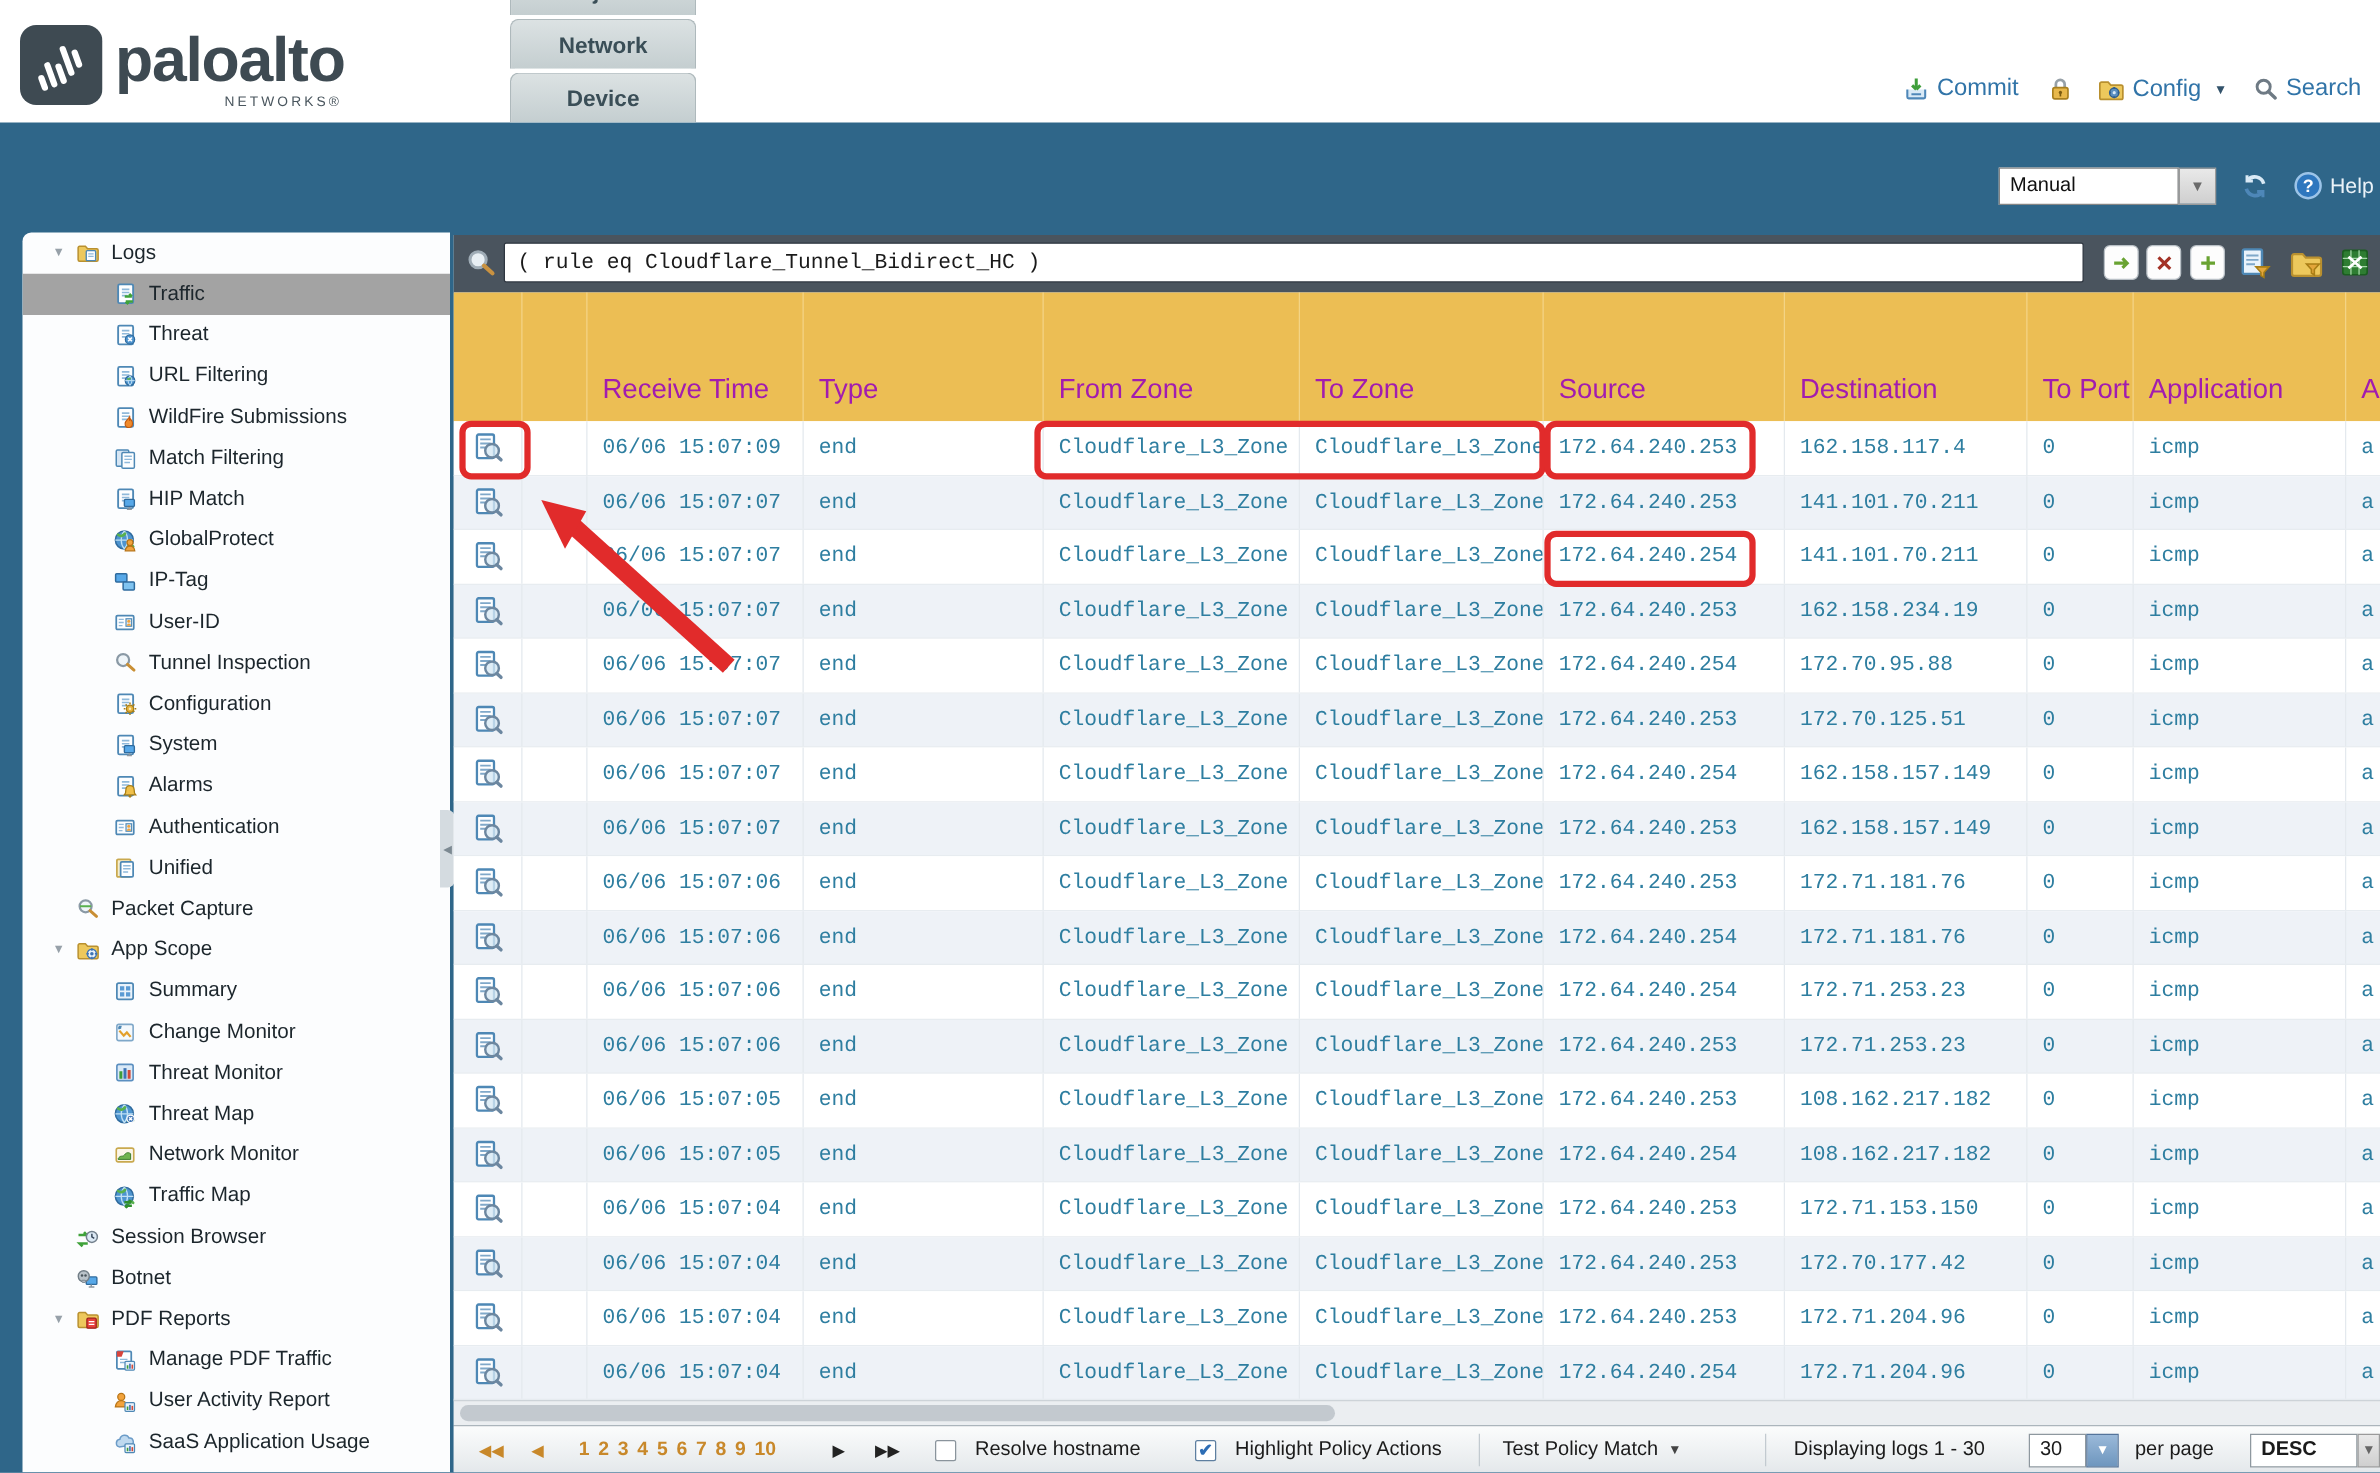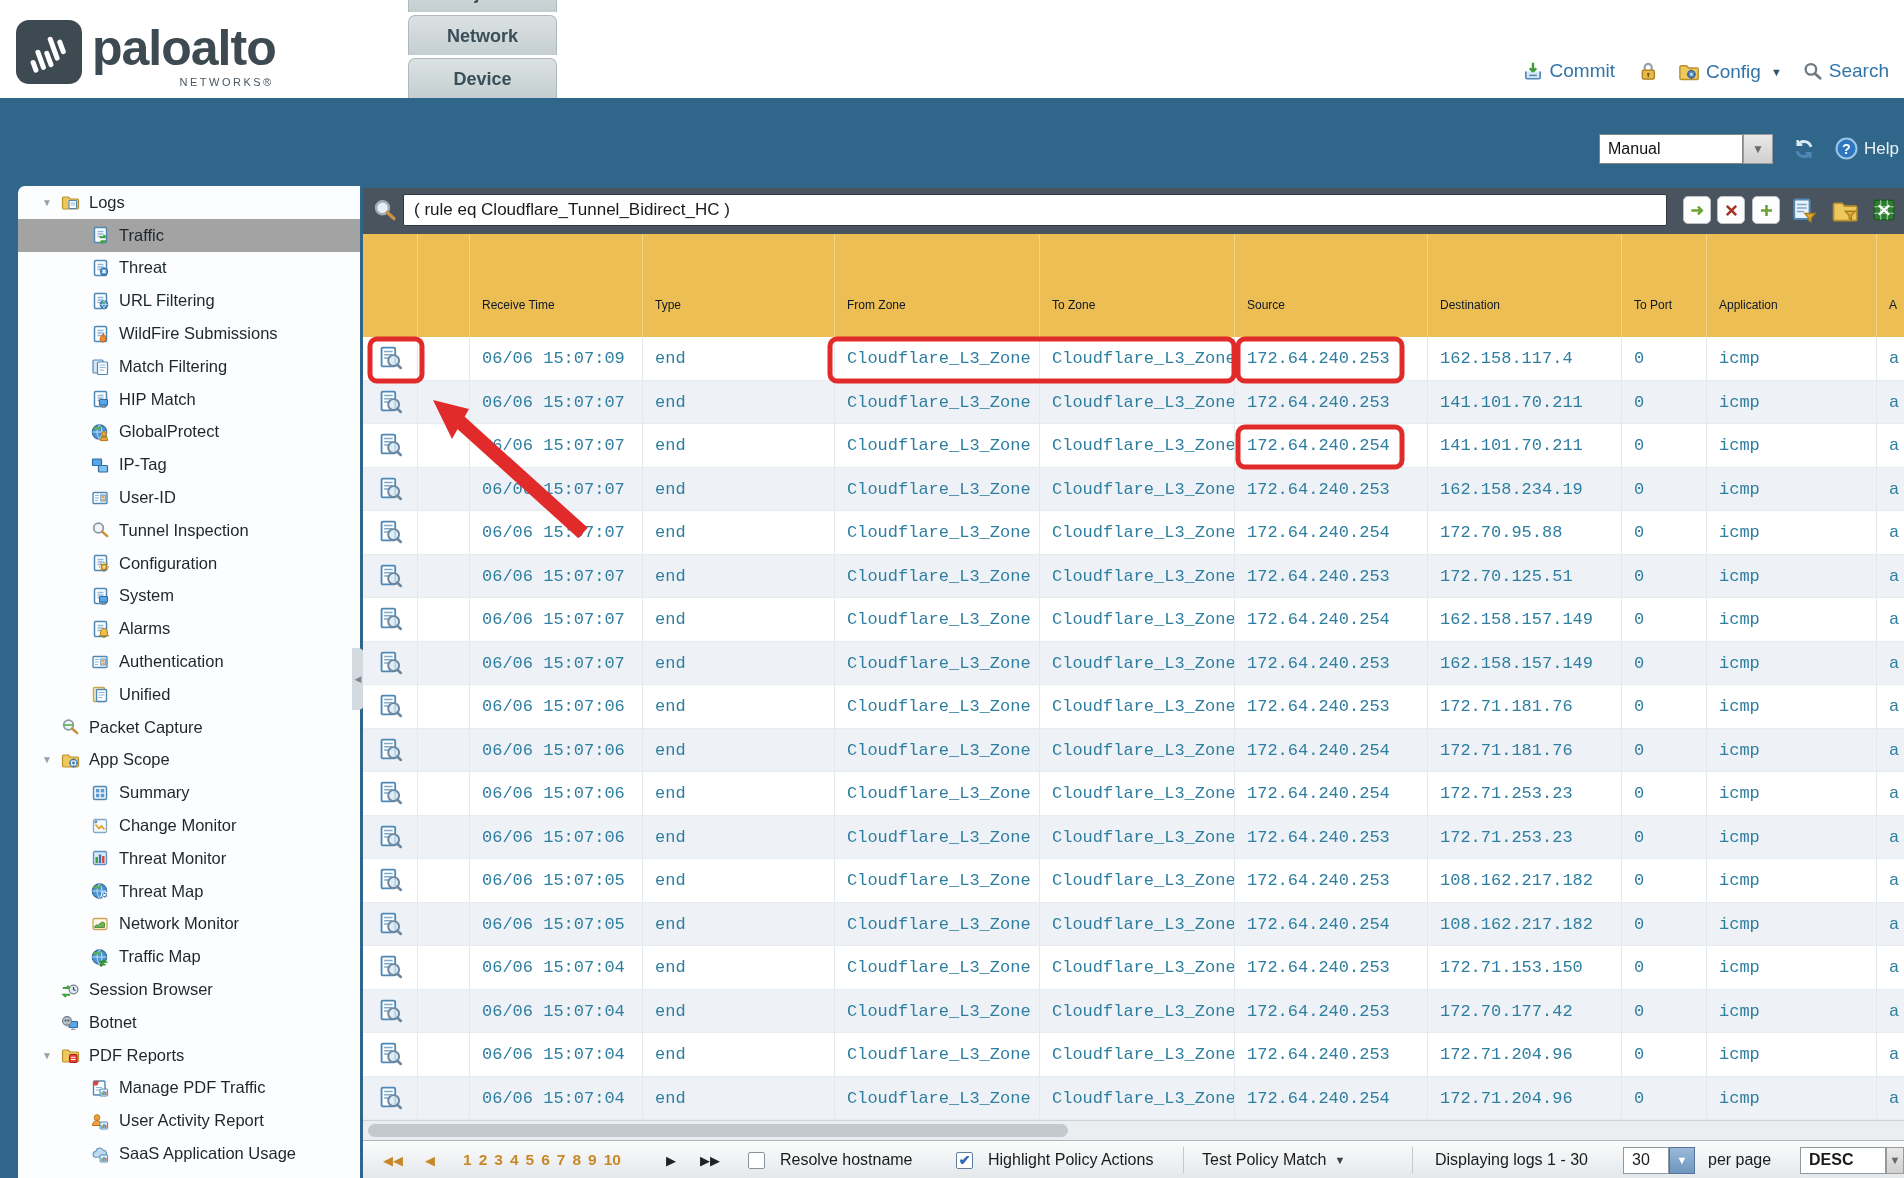--- a/index.html
+++ b/index.html
@@ -36,27 +36,27 @@
   .tri{width:18px;font-size:10px;color:#97A1A9;flex:0 0 18px;}
   .sb-icon{width:20px;height:20px;margin-right:9px;flex:0 0 20px;}
   .sb-icon svg{display:block;}
   .collapse-handle{position:absolute;left:352px;top:648px;width:12px;height:62px;background:#D4DBE0;border-radius:0 6px 6px 0;
       color:#7C8992;font-size:9px;display:flex;align-items:center;justify-content:center;cursor:pointer;}
   
   .main{position:absolute;left:363px;top:188px;width:1541px;height:990px;background:#FFFFFF;}
   .filter-strip{position:absolute;left:0;top:0;width:1541px;height:46px;background:#4A545E;}
   .mag-lead{position:absolute;left:8px;top:9px;}
   .filter-input{position:absolute;left:40px;top:6px;width:1264px;height:32px;box-sizing:border-box;border:1px solid #2E3640;
-      border-radius:2px;font-size:17px;color:#1A1A1A;padding:0 10px;font-family:Liberation Sans, sans-serif;}
+      border-radius:2px;font-size:17px;color:#1A1A1A;padding:0 10px;font-family:Liberation Mono, monospace;}
   .fbtn{position:absolute;top:8px;width:28px;height:28px;background:#FDFDFD;border:1px solid #B9C0C6;border-radius:5px;
       box-sizing:border-box;display:flex;align-items:center;justify-content:center;cursor:pointer;}
   .ficon{position:absolute;top:7px;width:30px;height:30px;display:flex;align-items:center;justify-content:center;cursor:pointer;}
   
   .thead{position:absolute;left:0;top:46px;width:1541px;height:103px;background:#ECBE54;display:flex;box-sizing:border-box;}
-  .thead .hc{box-sizing:border-box;border-right:1px solid #F3D485;padding:64px 0 0 12px;font-size:12px;color:#0f172a;
+  .thead .hc{box-sizing:border-box;border-right:1px solid #F3D485;padding:64px 0 0 12px;font-size:22px;color:#a21caf;
       white-space:nowrap;overflow:hidden;}
   .tbody{position:absolute;left:0;top:149px;width:1541px;font-family:Liberation Mono, monospace;}
   .trow{display:flex;height:43.5px;background:#FFFFFF;border-bottom:1px solid #E7ECF0;box-sizing:border-box;cursor:pointer;}
   .trow.alt{background:#EEF2F7;}
   .trow .c{box-sizing:border-box;border-right:1px solid #E4E9EE;padding:12px 0 0 12px;font-size:17px;color:#2E7EA0;
       white-space:nowrap;overflow:hidden;}
   .c-icon{width:55px;display:flex;align-items:center;justify-content:center;padding:0 !important;}
   .c-sp{width:52px;}
   .c-time{width:173px;}
   .c-type{width:192px;}

